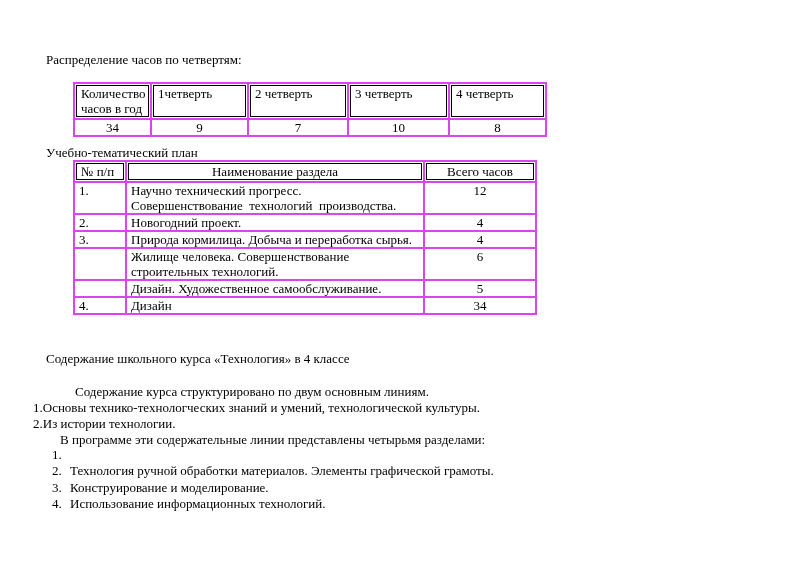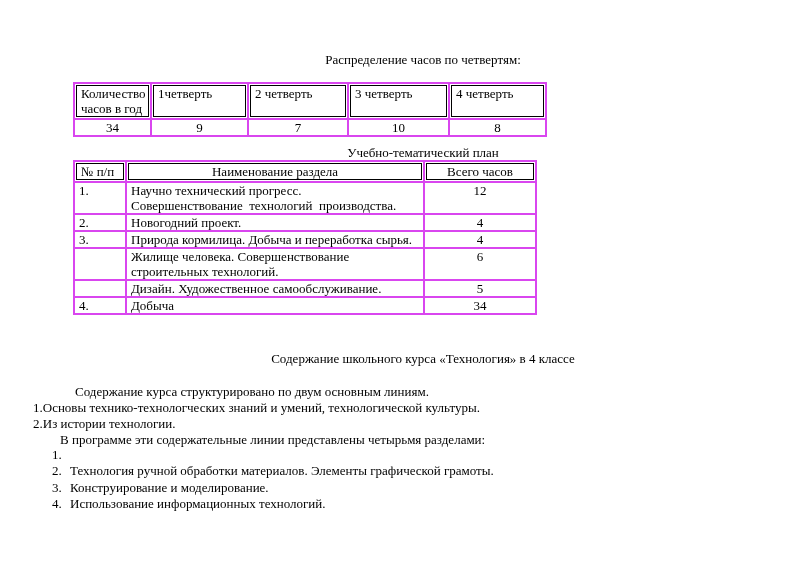--- a/index.html
+++ b/index.html
@@ -3,21 +3,21 @@
 <meta charset="utf-8">
 <style>
   html, body { margin: 0; padding: 0; background: #ffffff; }
   body {
     width: 800px; height: 566px;
     font-family: "Liberation Serif", "DejaVu Serif", serif;
     font-size: 13px; color: #000;
   }
   .page { position: relative; width: 800px; height: 566px; overflow: hidden; background: #fff; }
 
-  .centered { position: absolute; left: 46px; width: 754px; text-align: center; }
+  .centered { position: absolute; left: 46px; width: 754px; text-align: left; }
 
   table { border-collapse: collapse; position: absolute; table-layout: fixed; background: #fff; }
   th, td {
     border: 2px solid #d946ef;
     font-weight: normal;
     vertical-align: top;
     line-height: 15px;
     padding: 0 4px;
     overflow: hidden;
   }
@@ -118,21 +118,21 @@
 строительных технологий.</td>
       <td class="center">6</td>
     </tr>
     <tr>
       <td></td>
       <td class="pre">Дизайн. Художественное самообслуживание.</td>
       <td class="center">5</td>
     </tr>
     <tr>
       <td>4.</td>
-      <td class="pre">Добыча</td>
+      <td class="pre">Дизайн</td>
       <td class="center">34</td>
     </tr>
   </tbody>
     </table>
 
   <div class="centered" id="title-content">Содержание школьного курса «Технология» в 4 классе</div>
 
   <div class="para" id="para-structure">Содержание курса структурировано по двум основным линиям.</div>
 
   <div class="para" id="line-basics">1.Основы технико-технологческих знаний и умений, технологической культуры.</div>

